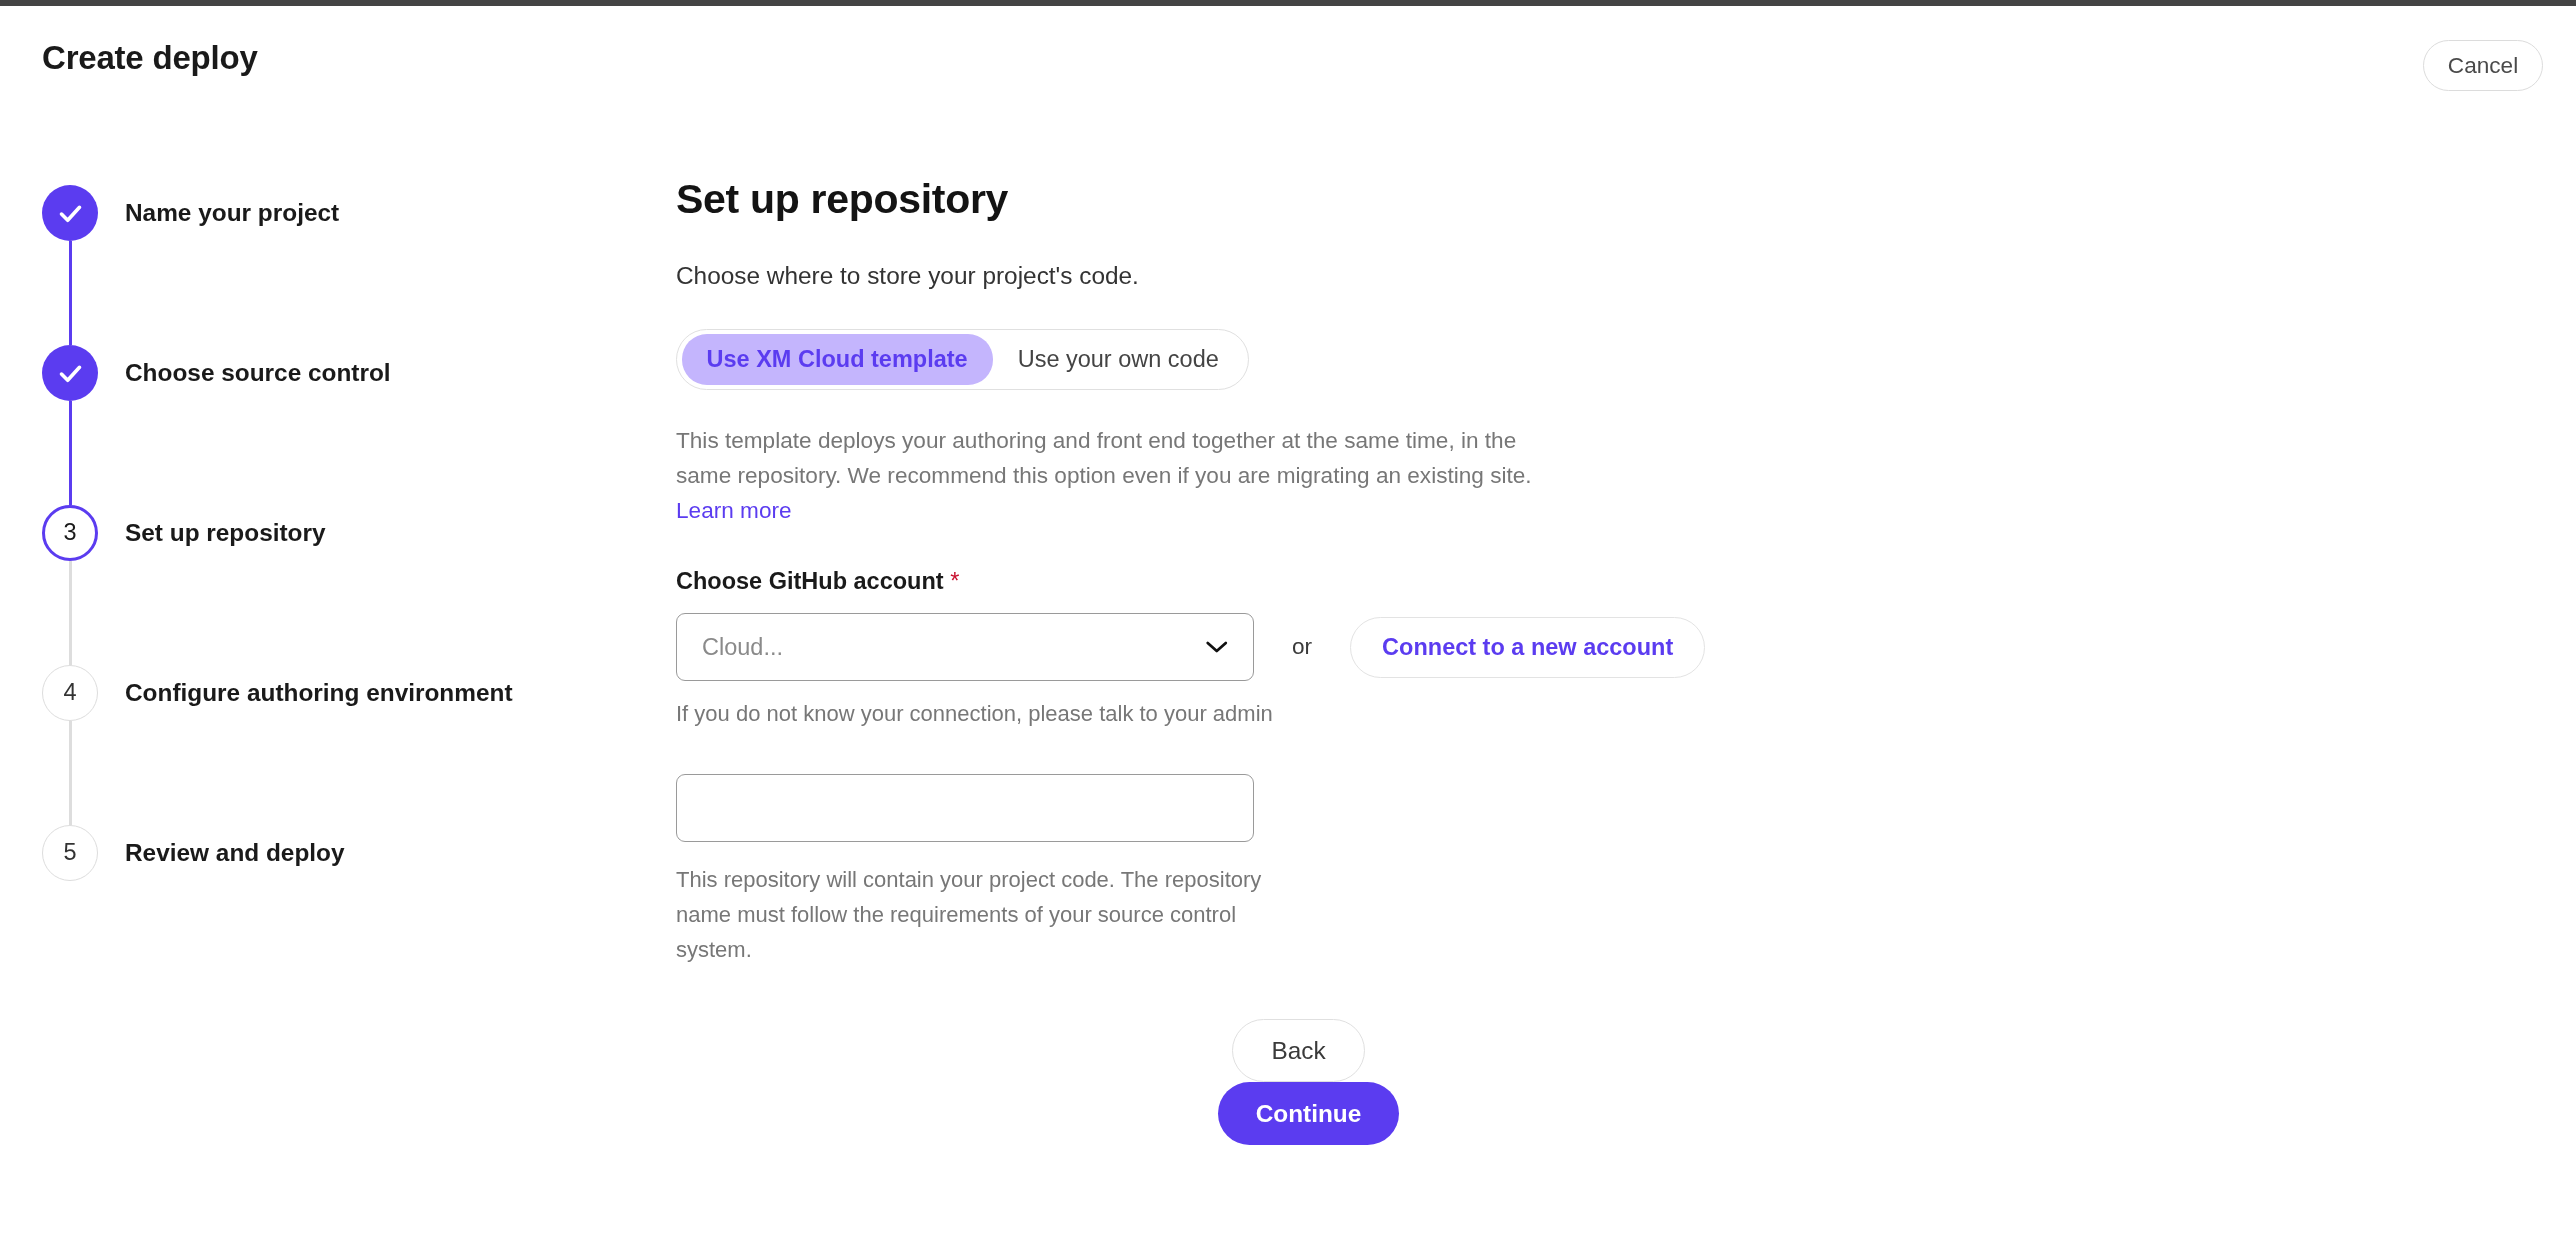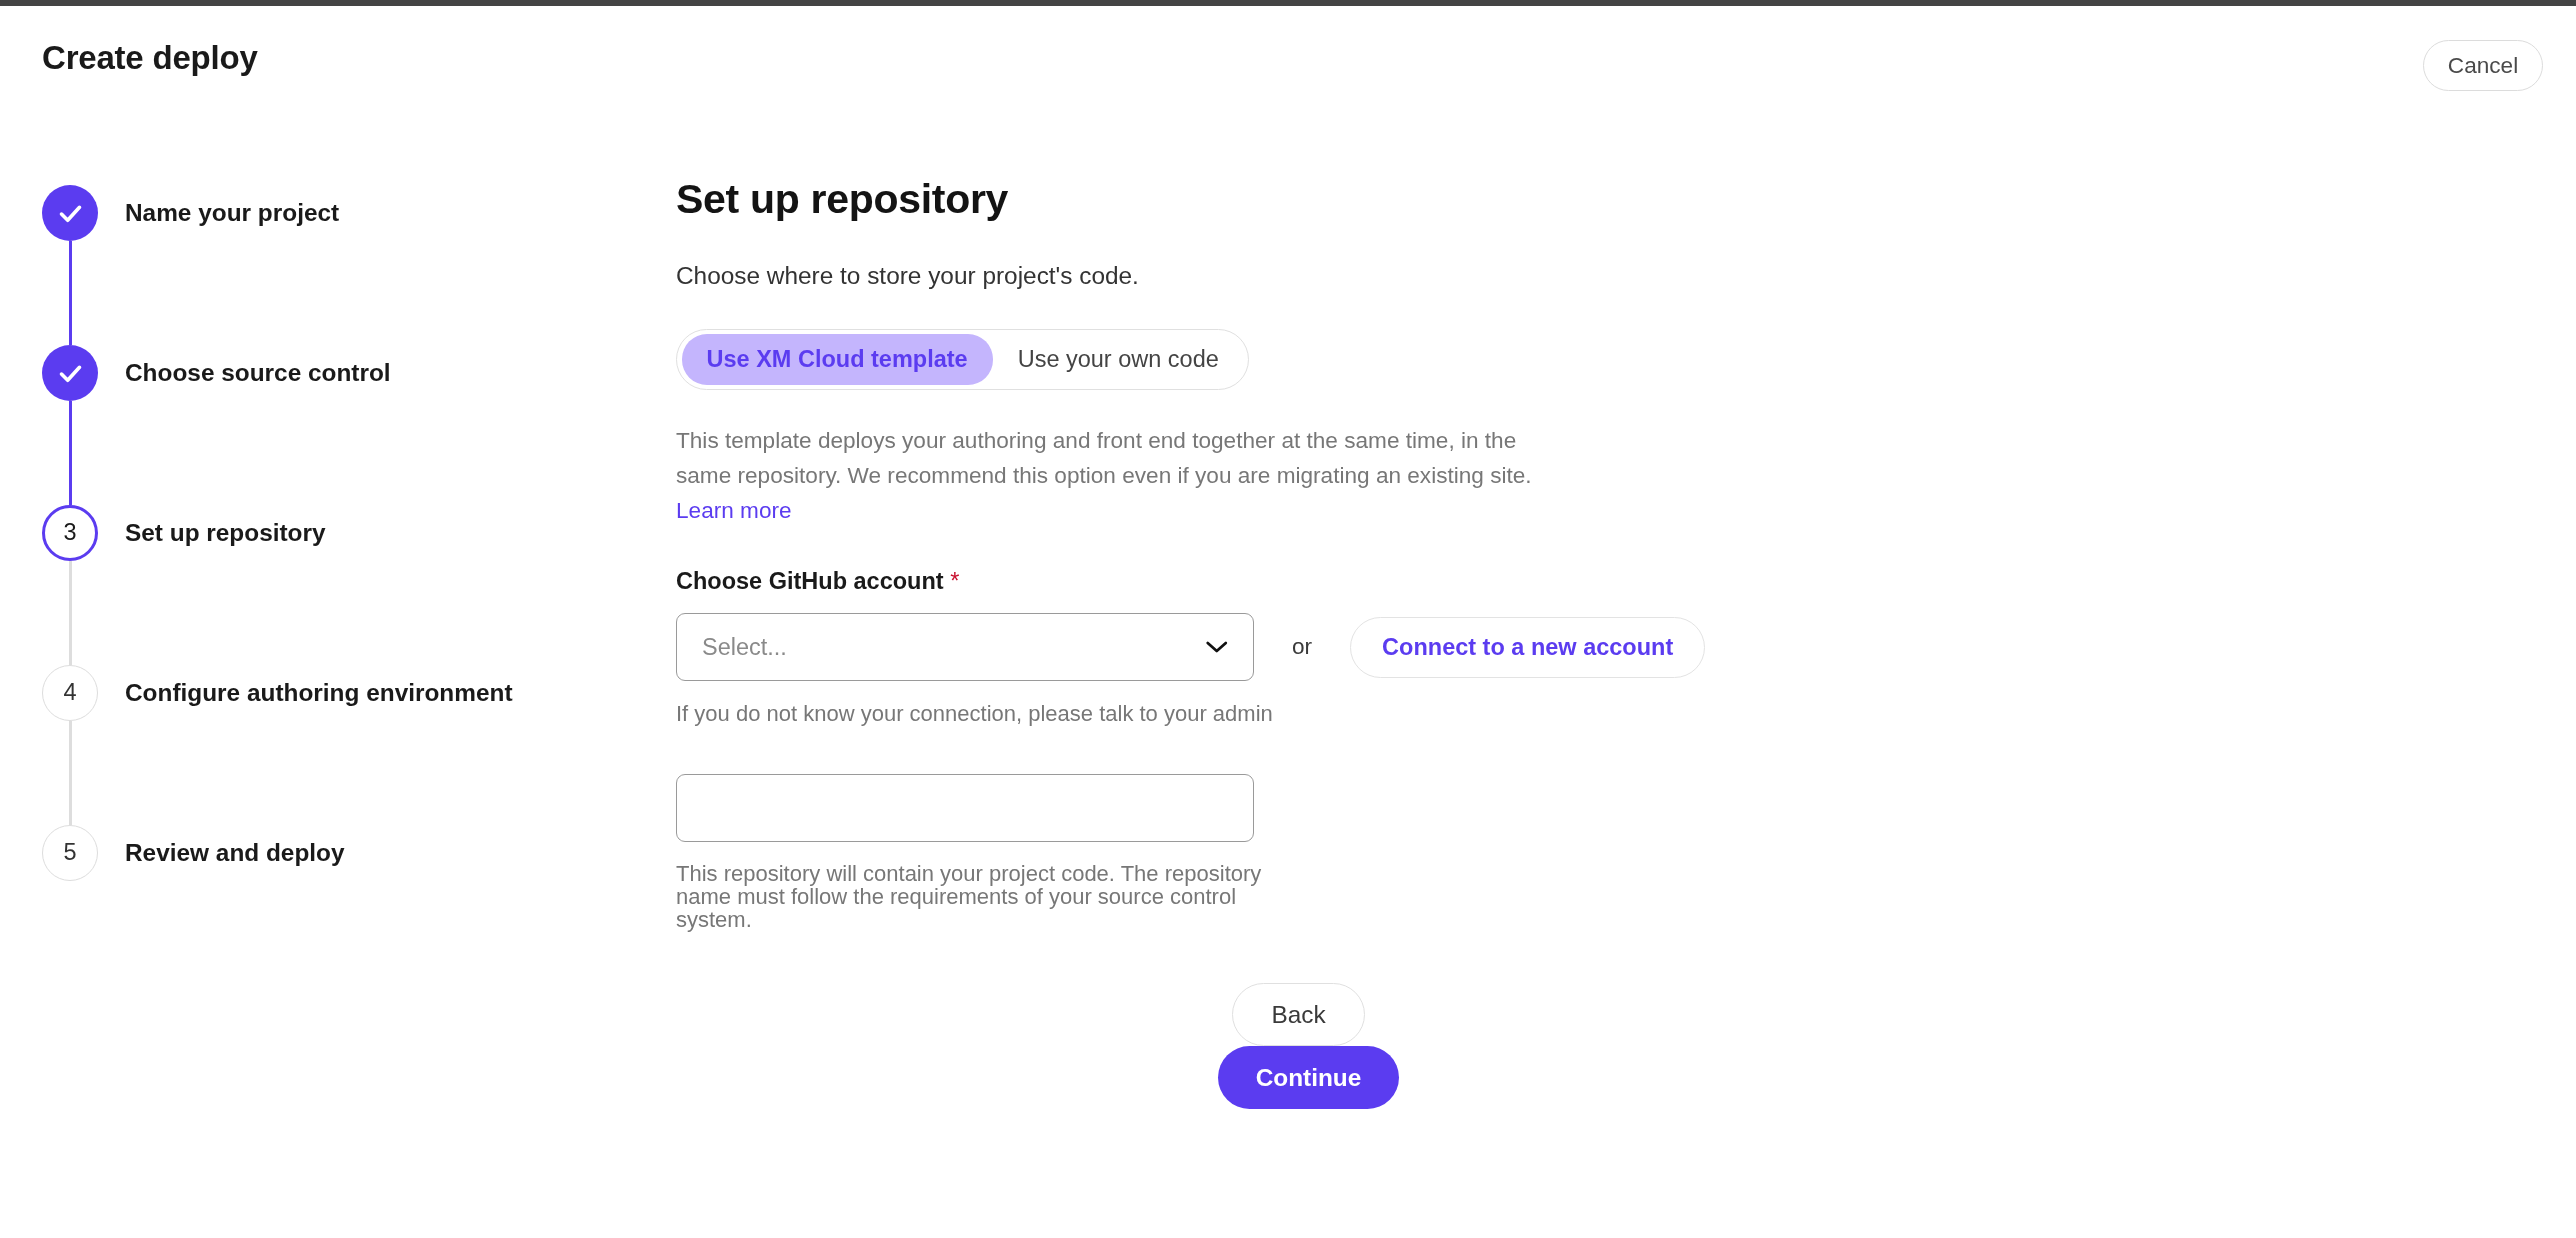--- a/index.html
+++ b/index.html
@@ -275,21 +275,21 @@
     font-size: 23.5px;
     color: #1a1a1a;
     padding: 0 23.5px;
     outline: none;
     margin-bottom: 20px;
     display: block;
   }
 
   .helper-text-multiline {
     font-size: 22px;
-    line-height: 23px;
+    line-height: 35px;
     color: #777777;
     width: 615px;
     margin-bottom: 52px;
   }
 
   
   .actions {
     display: flex;
     align-items: center;
     flex-direction: column;
@@ -394,21 +394,21 @@
   </div>
 
   
   <div class="field-label">
     <span>Choose GitHub account</span>
     <span class="required-star">*</span>
   </div>
 
   <div class="select-row">
     <div class="select-box">
-      <span class="select-placeholder">Select...</span>
+      <span class="select-placeholder">Cloud...</span>
       <svg class="chevron" width="23.5" height="14.5" viewBox="0 0 26 16" fill="none" stroke="#111111" stroke-width="3" stroke-linecap="round" stroke-linejoin="round">
         <polyline points="3,3.5 13,12.5 23,3.5"></polyline>
       </svg>
     </div>
     <span class="or-text">or</span>
     <button class="connect-button">Connect to a new account</button>
   </div>
 
   <div class="helper-text">If you do not know your connection, please talk to your admin</div>
 

